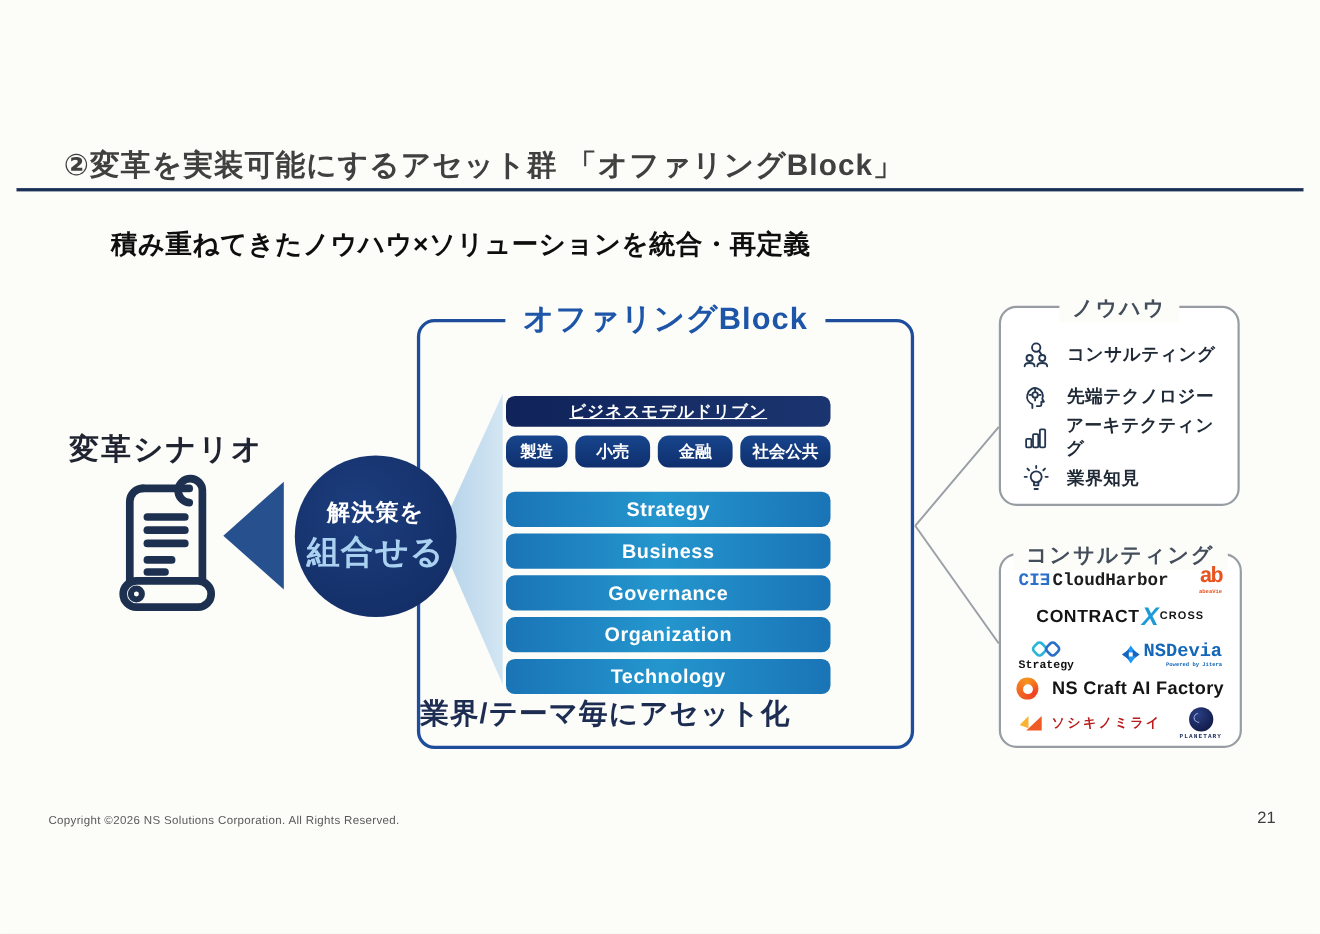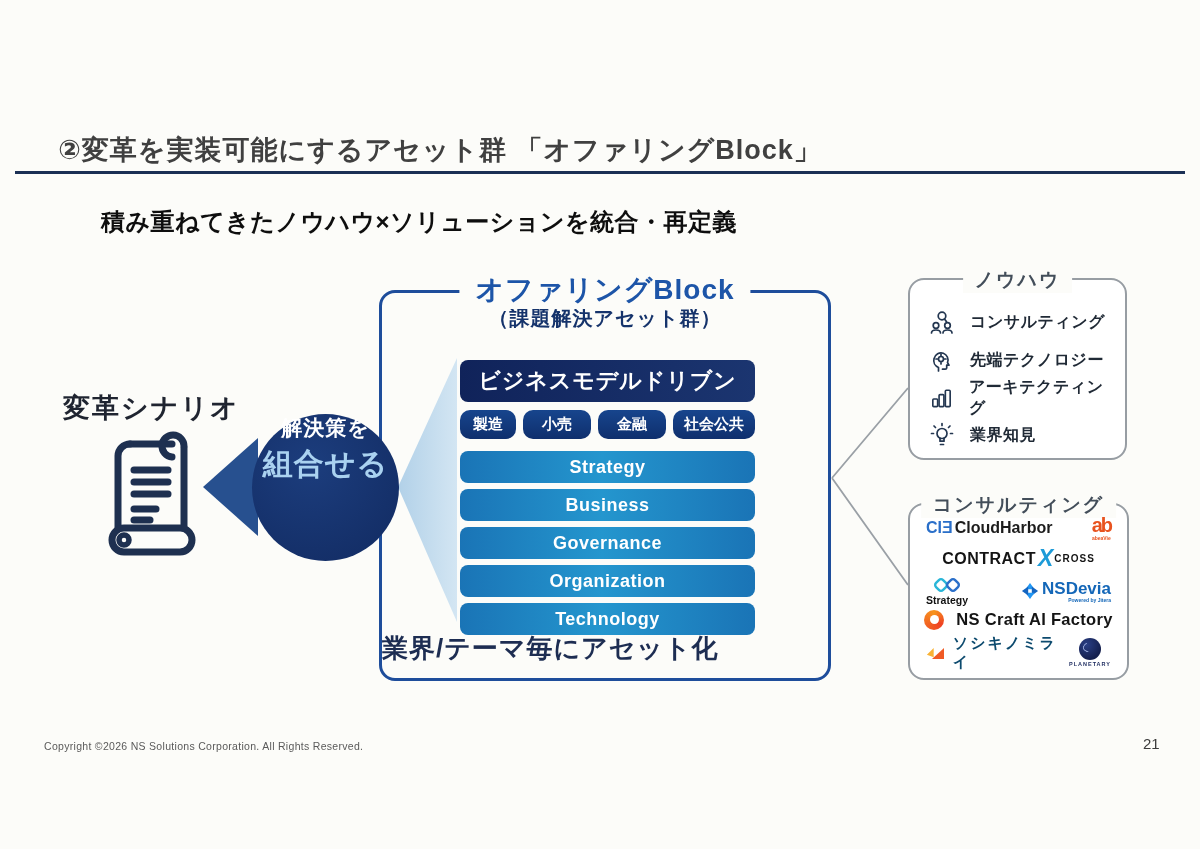--- a/index.html
+++ b/index.html
@@ -19,45 +19,45 @@
   .scenario-label{left:63px;top:390px;font-size:27px;font-weight:700;color:#1f2430;letter-spacing:2px;}
   .scroll-svg{left:96px;top:424px;}
   .arrow-left{
     left:203px;top:438px;width:0;height:0;
     border-top:49px solid transparent;border-bottom:49px solid transparent;
     border-right:55px solid #27508f;
   }
 
   
   .circle{
-    left:252px;top:414px;width:147px;height:147px;border-radius:50%;
+    left:268px;top:414px;width:147px;height:147px;border-radius:50%;
     background:radial-gradient(circle at 40% 35%,#1c3d7d,#142f68 75%);
-    display:flex;flex-direction:column;align-items:center;z-index:5;
+    display:flex;flex-direction:column;align-items:center;justify-content:center;z-index:5;
   }
   .circle .l1{color:#ffffff;font-size:21px;font-weight:700;letter-spacing:1px;}
   .circle .l2{color:#aad2f0;font-size:30px;font-weight:700;letter-spacing:1px;margin-top:2px;}
 
   
   .funnel{left:396px;top:356px;z-index:3;}
 
   
   .ob-box{
     left:379px;top:290px;width:452px;height:391px;border:3px solid #1e4d9b;border-radius:16px;
     background:transparent;box-sizing:border-box;z-index:2;
   }
   .ob-title{
     position:absolute;top:-22px;left:50%;transform:translateX(-50%);
     background:#fcfcf9;padding:0 16px;font-size:28px;font-weight:700;color:#1d55a8;
     white-space:nowrap;letter-spacing:1px;z-index:4;
   }
   .ob-sub{position:absolute;top:12px;width:100%;text-align:center;font-size:20px;font-weight:700;color:#15336b;letter-spacing:1px;}
   .ob-stack{position:absolute;left:78px;top:67px;width:295px;z-index:4;}
   .bar{box-sizing:border-box;border-radius:8px;color:#fff;display:flex;align-items:center;justify-content:center;}
-  .bar-model{height:42px;background:linear-gradient(90deg,#10235a,#1b3570);font-size:22px;font-weight:700;letter-spacing:1px;margin-bottom:8px;}
-  .ind-row{display:flex;gap:7px;margin-bottom:12px;}
+  .bar-model{height:28px;background:linear-gradient(90deg,#10235a,#1b3570);font-size:15px;font-weight:700;letter-spacing:1px;margin-bottom:8px;text-decoration:underline;}
+  .ind-row{display:flex;gap:7px;margin-bottom:22px;}
   .bar-ind{height:29px;border-radius:10px;background:linear-gradient(180deg,#17458d,#0f2f6d);font-size:15px;font-weight:700;}
   .bar-layer{height:32px;margin-bottom:6px;font-size:18px;font-weight:700;letter-spacing:.5px;
     background:linear-gradient(90deg,#1a74b6 0%,#2496ce 48%,#1a74b6 100%);}
   .ob-caption{position:absolute;left:0;top:338px;width:100%;text-align:left;font-size:26px;font-weight:700;color:#1d2d52;letter-spacing:1px;}
 
   
   .connectors{left:826px;top:380px;}
 
   
   .side-box{
@@ -69,41 +69,41 @@
     white-space:nowrap;letter-spacing:2px;
   }
   .kh-box{left:908px;top:278px;width:219px;height:182px;}
   .kh-list{position:absolute;left:18px;top:24px;right:10px;display:flex;flex-direction:column;}
   .kh-item{display:flex;align-items:center;height:37.5px;gap:14px;}
   .kh-item .lbl{font-size:16px;font-weight:700;color:#202a36;letter-spacing:.5px;}
 
   .sol-box{left:908px;top:503px;width:221px;height:177px;}
   .sol-col{position:absolute;left:10px;top:10px;right:10px;bottom:6px;display:flex;flex-direction:column;justify-content:space-between;}
   .sol-row{display:flex;align-items:center;justify-content:center;gap:12px;}
-  .sol-row.split{justify-content:space-between;padding:0 6px;}
+  .sol-row.split{justify-content:space-between;padding:0 6px;font-family:Liberation Mono, monospace;}
 
   
   .ch-mark{color:#2a6fc9;font-size:16px;font-weight:800;letter-spacing:0;}
   .ch-name{color:#1c1c1c;font-size:16px;font-weight:700;margin-left:2px;}
   .ab-wrap{display:flex;flex-direction:column;align-items:center;line-height:1;}
   .ab-mark{color:#e8531f;font-size:20px;font-weight:900;letter-spacing:-2px;}
   .ab-name{color:#e8531f;font-size:5px;font-weight:700;margin-top:1px;}
   .cx-left{color:#141414;font-size:16px;font-weight:900;letter-spacing:.5px;}
   .cx-x{color:#1d9bd8;font-size:23px;font-weight:900;margin:0 1px 0 2px;font-style:italic;}
   .cx-right{color:#141414;font-size:10px;font-weight:800;letter-spacing:1px;}
   .cs-wrap{display:flex;flex-direction:column;align-items:center;line-height:1;}
   .cs-name{color:#111;font-size:10.5px;font-weight:800;margin-top:1px;}
   .nsd-wrap{display:flex;align-items:center;gap:3px;}
   .nsd-text{display:flex;flex-direction:column;line-height:1;}
   .nsd-name{color:#1467b8;font-size:17px;font-weight:800;}
   .nsd-tag{color:#1467b8;font-size:5px;font-weight:700;text-align:right;margin-top:1px;}
   .ring{width:20px;height:20px;border-radius:50%;background:conic-gradient(#f7941d,#ef4123,#f26522,#f7941d);display:flex;align-items:center;justify-content:center;}
   .ring .hole{width:9px;height:9px;border-radius:50%;background:#fff;}
   .craft-name{color:#141414;font-size:16.5px;font-weight:800;letter-spacing:.3px;}
-  .sm-name{color:#0c4a6e;font-size:15px;font-weight:700;letter-spacing:2px;}
+  .sm-name{color:#b91c1c;font-size:12px;font-weight:700;letter-spacing:2px;}
   .pl-wrap{display:flex;flex-direction:column;align-items:center;line-height:1;}
   .pl-circle{width:22px;height:22px;border-radius:50%;background:radial-gradient(circle at 35% 30%,#2a3f85,#141f4e 70%);position:relative;}
   .pl-circle::after{content:"";position:absolute;left:4px;top:5px;width:7px;height:7px;border:1px solid #9fb0e0;border-radius:50%;border-right-color:transparent;border-top-color:transparent;transform:rotate(35deg);}
   .pl-name{color:#1b2a5e;font-size:5.5px;font-weight:800;letter-spacing:1px;margin-top:2px;}
 
   
   .footer-text{left:44px;top:740px;font-size:10.5px;color:#5a5a5a;letter-spacing:.3px;}
   .page-num{left:1143px;top:735px;font-size:15px;color:#3c3c3c;}
 </style>
 </head>
@@ -143,21 +143,20 @@
     <polygon points="61,2 61,266 2,131" fill="url(#fg)" opacity="0.8"></polygon>
   </svg>
 
   <div class="abs circle">
     <div class="l1">解決策を</div>
     <div class="l2">組合せる</div>
   </div>
 
   <div class="abs ob-box">
     <div class="ob-title">オファリングBlock</div>
-    <div class="ob-sub">（課題解決アセット群）</div>
     <div class="ob-stack">
       <div class="bar bar-model">ビジネスモデルドリブン</div>
       <div class="ind-row">
         <div class="bar bar-ind" style="width:56px">製造</div>
         <div class="bar bar-ind" style="width:68px">小売</div>
         <div class="bar bar-ind" style="width:68px">金融</div>
         <div class="bar bar-ind" style="flex:1">社会公共</div>
       </div>
       <div class="bar bar-layer">Strategy</div>
       <div class="bar bar-layer">Business</div>

